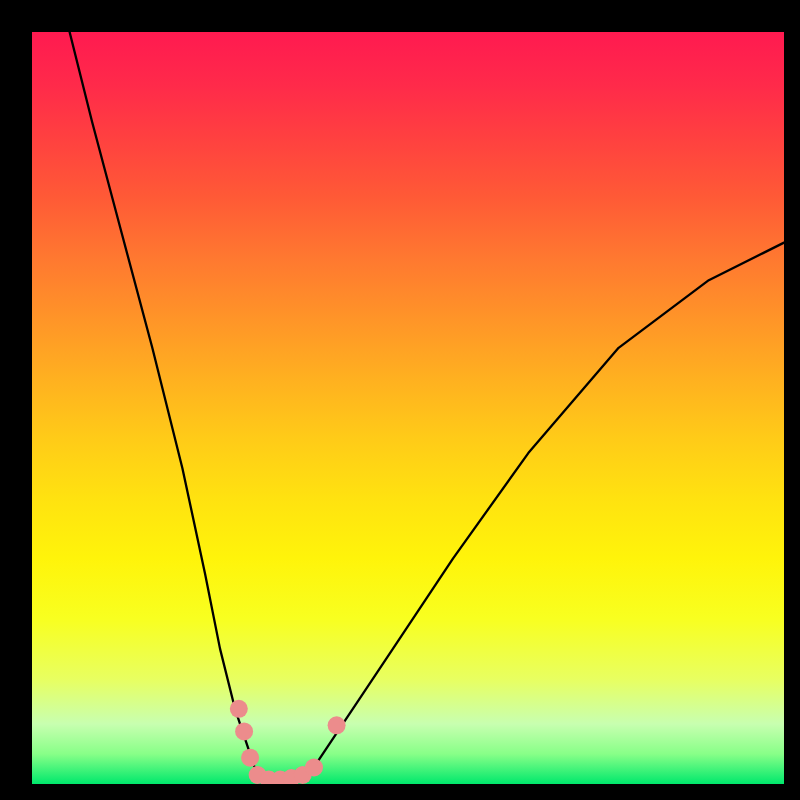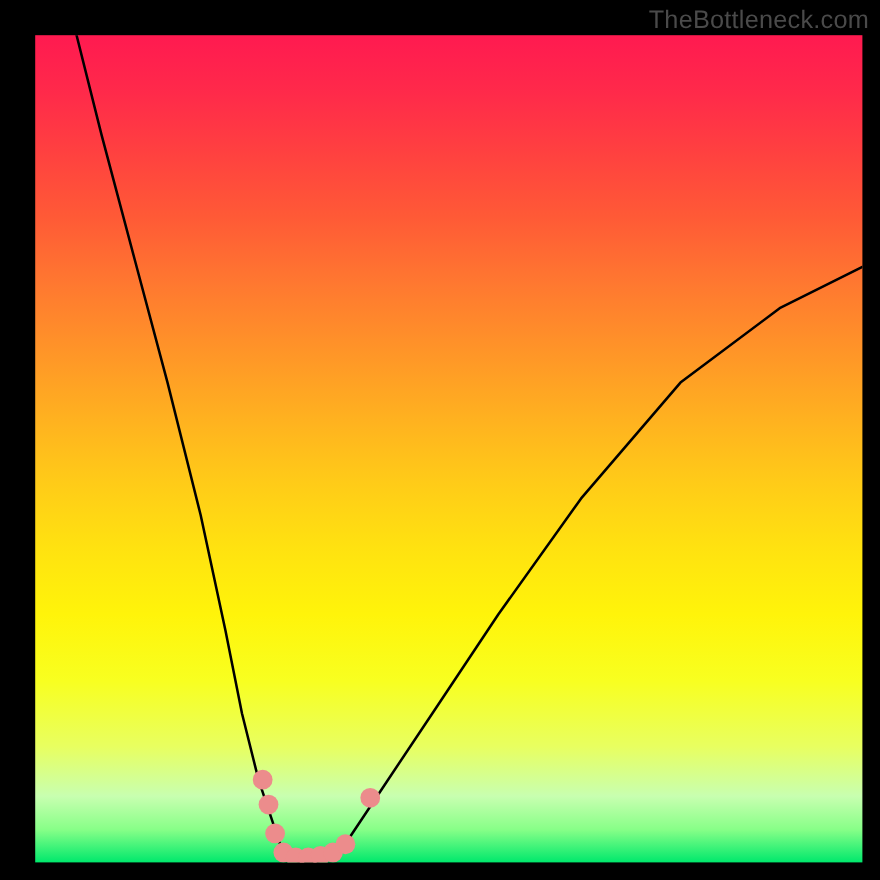--- a/index.html
+++ b/index.html
@@ -71,14 +71,13 @@
       <circle cx="244.1" cy="731.4" r="9" fill="#ec8c8c" clip-path="url(#plotclip)"></circle>
       <circle cx="250.1" cy="757.7" r="9" fill="#ec8c8c" clip-path="url(#plotclip)"></circle>
       <circle cx="257.6" cy="775.0" r="9" fill="#ec8c8c" clip-path="url(#plotclip)"></circle>
       <circle cx="268.9" cy="779.5" r="9" fill="#ec8c8c" clip-path="url(#plotclip)"></circle>
       <circle cx="280.2" cy="779.5" r="9" fill="#ec8c8c" clip-path="url(#plotclip)"></circle>
       <circle cx="291.4" cy="778.0" r="9" fill="#ec8c8c" clip-path="url(#plotclip)"></circle>
       <circle cx="302.7" cy="775.0" r="9" fill="#ec8c8c" clip-path="url(#plotclip)"></circle>
       <circle cx="314.0" cy="767.5" r="9" fill="#ec8c8c" clip-path="url(#plotclip)"></circle>
       <circle cx="336.6" cy="725.3" r="9" fill="#ec8c8c" clip-path="url(#plotclip)"></circle>
     </svg>
-  <div class="watermark">TheBottleneck.com</div>
 </div>
 
 </body></html>

